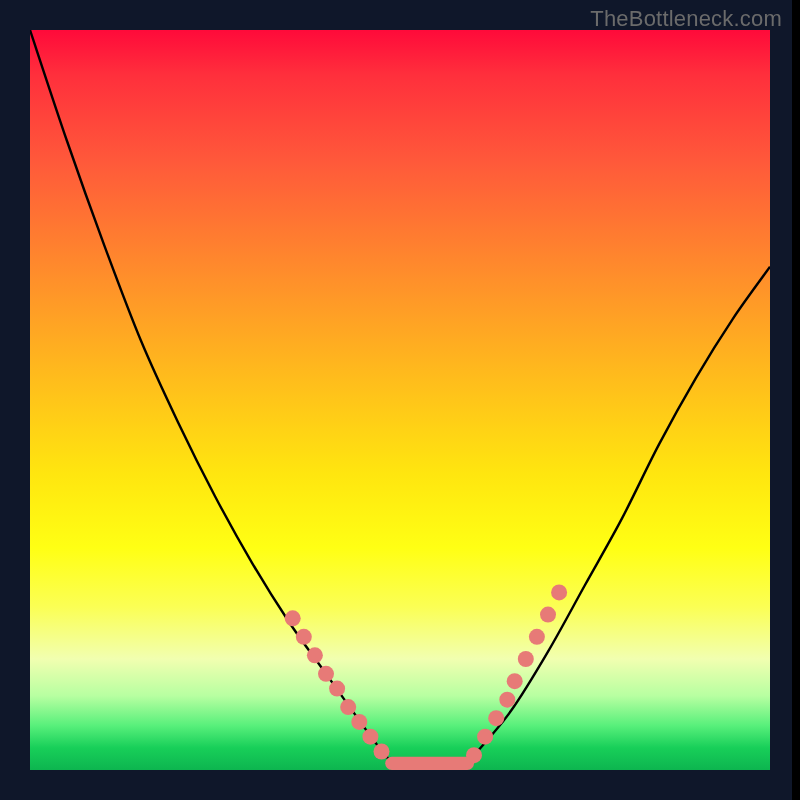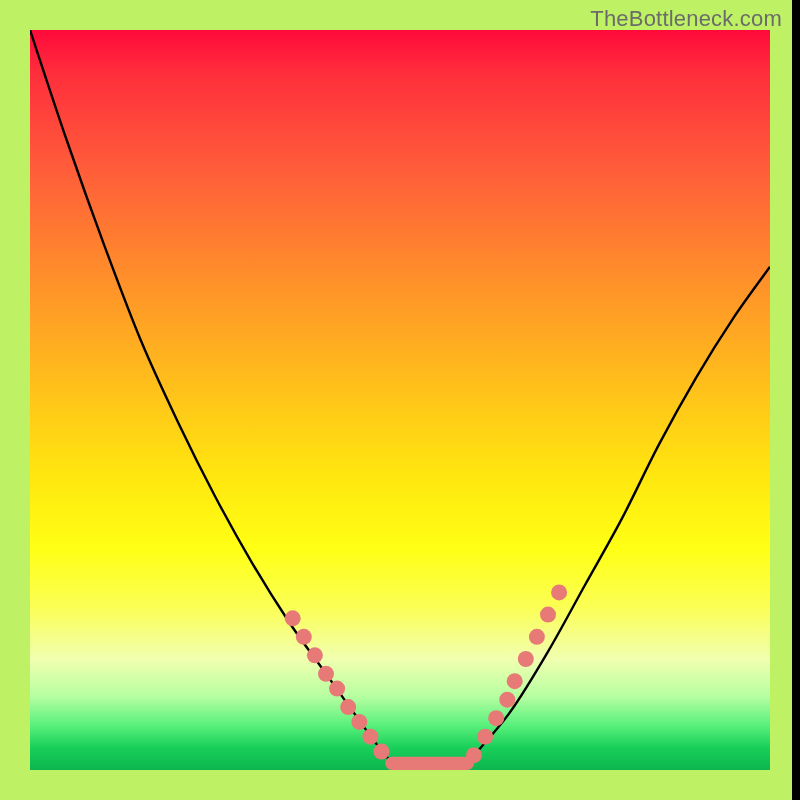--- a/index.html
+++ b/index.html
@@ -8,21 +8,21 @@
     width: 800px;
     height: 800px;
     overflow: hidden;
     background: #000;
     font-family: Arial, Helvetica, sans-serif;
   }
   .stage {
     position: relative;
     width: 792px;
     height: 800px;
-    background: #bef264;
+    background: #0f172a;
   }
   .plot {
     position: absolute;
     left: 30px;
     top: 30px;
     width: 740px;
     height: 740px;
     
     background: linear-gradient(
       to bottom,

